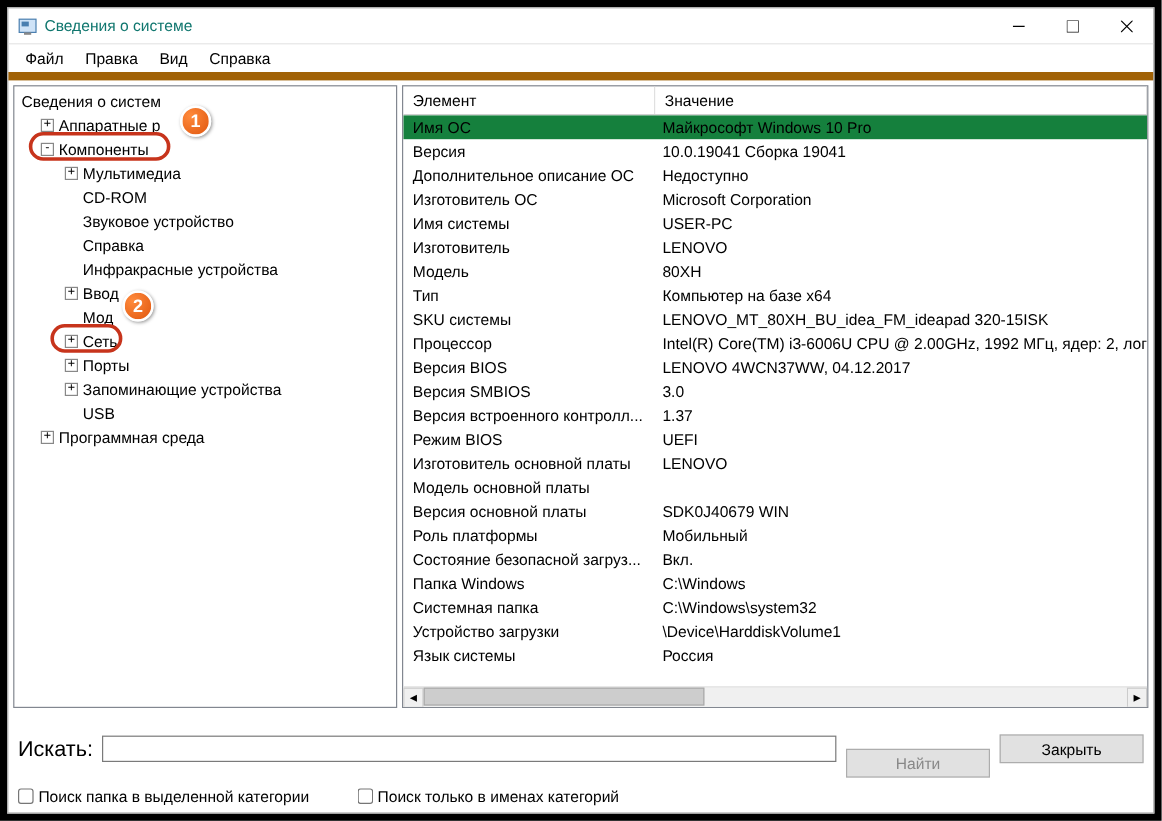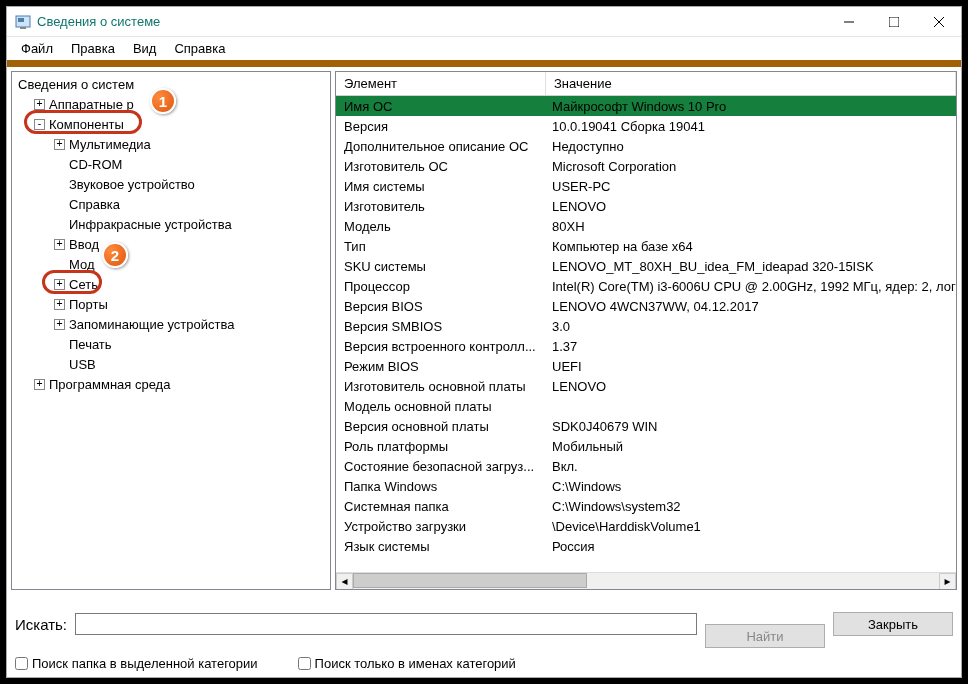--- a/index.html
+++ b/index.html
@@ -76,21 +76,21 @@
 .listrow { display: flex; font-size: 13px; height: 20px; align-items:center;}
 .listrow.sel { background: #15803d; }
 .listrow .c1 { width:210px; padding-left:8px; white-space:nowrap; overflow:hidden; }
 .listrow .c2 { flex:1; padding-left:6px; white-space:nowrap; overflow:hidden; }
 .hscroll { height: 17px; background: #f0f0f0; display:flex; align-items:center; border-top:1px solid #ddd;}
 .hscroll .arrow { width:17px; height:17px; display:flex;align-items:center;justify-content:center;background:#f0f0f0;border:1px solid #ccc;}
 .hscroll .track { flex:1; height:17px; background:#f0f0f0; position:relative;}
 .hscroll .thumb { position:absolute; left:0; top:0; height:15px; width:40%; background:#cdcdcd; border:1px solid #aaa;}
 .bottom { padding: 10px 8px 6px 8px; display:flex; flex-direction:column; gap:8px;}
 .searchrow { display:flex; align-items:center; gap:8px; }
-.searchrow label { font-size:15px; }
+.searchrow label { font-size:18px; }
 .searchrow input[type=text] { flex:1; height:22px; border:1px solid #7a7a7a; padding:0 4px; font-size:13px;}
 .btn { width:120px; height:24px; border:1px solid #adadad; background:#e1e1e1; font-size:13px;}
 .btn.disabled { color:#888;margin-top:24px; }
 .checkrow { display:flex; gap:40px; font-size:13px; align-items:center;}
 .checkrow label { display:flex; align-items:center; gap:4px;}
 .checkrow input[type=checkbox]{ width:13px; height:13px;}
 </style>
 </head>
 <body>
 
@@ -179,24 +179,20 @@
       <div class="treerow ind2">
           <span class="exp">+</span>
           <span class="lbl">Порты</span>
         </div>
       <div class="treerow ind2">
           <span class="exp">+</span>
           <span class="lbl">Запоминающие устройства</span>
         </div>
       <div class="treerow ind2">
           <span class="noexp"></span>
-          <span class="lbl">Печать</span>
-        </div>
-      <div class="treerow ind2">
-          <span class="noexp"></span>
           <span class="lbl">USB</span>
         </div>
       <div class="treerow ind1">
           <span class="exp">+</span>
           <span class="lbl">Программная среда</span>
         </div>
 
       <div class="hl" style="top:38px; left:12px; width:118px; height:24px;"></div>
       <div class="badge" style="top:16px; left:138px;">1</div>
       <div class="hl" style="top:198px; left:30px; width:60px; height:24px;"></div>

